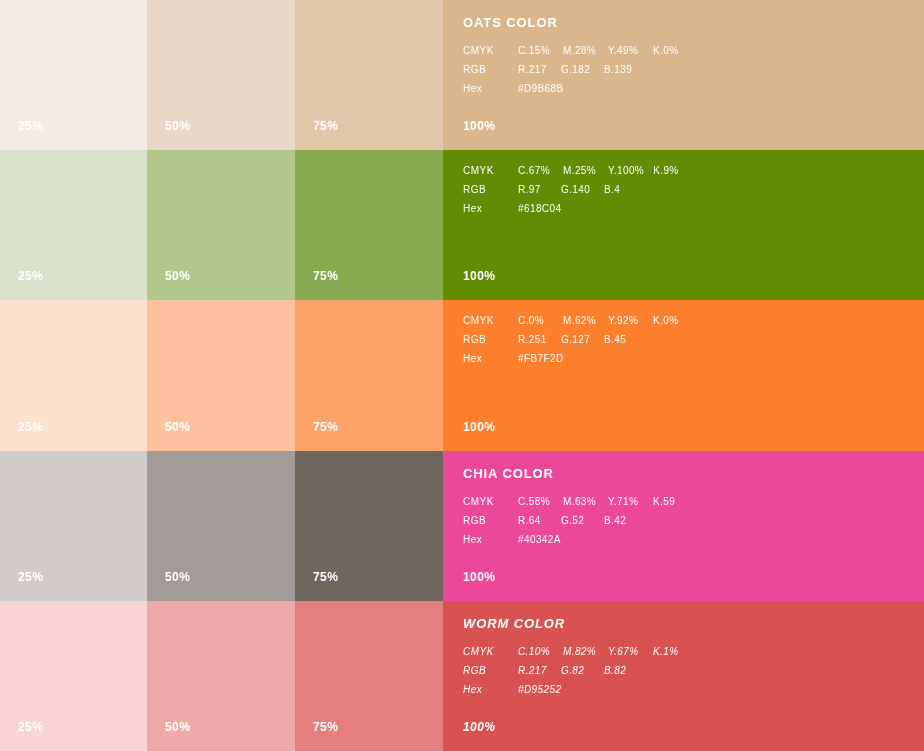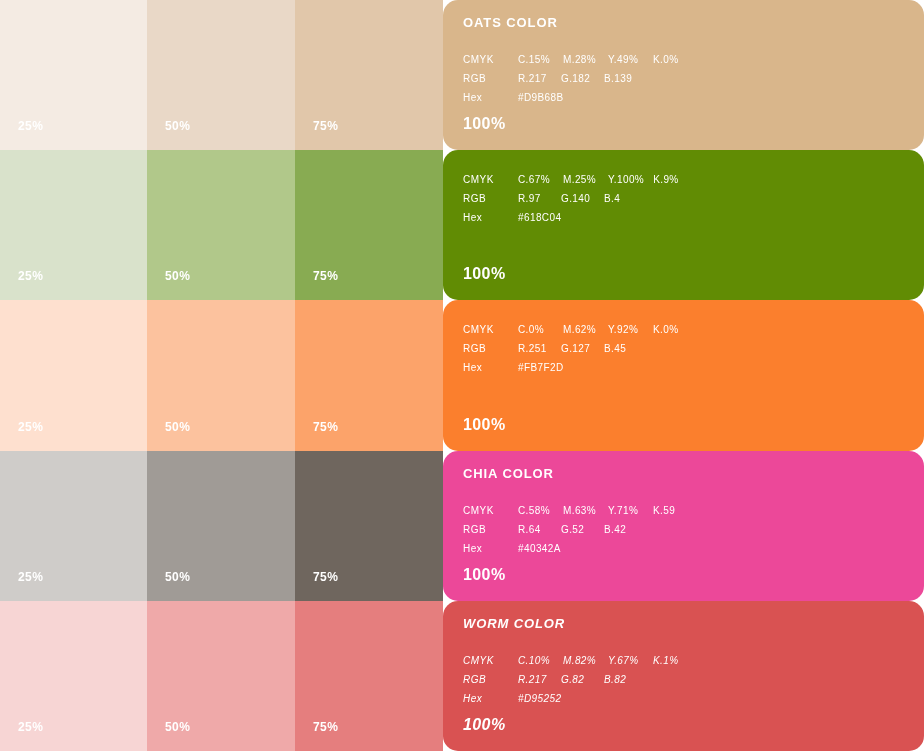--- a/index.html
+++ b/index.html
@@ -46,21 +46,20 @@
     letter-spacing: 0.4px;
     line-height: 1;
     white-space: nowrap;
   }
 
   
   .main-swatch {
     position: relative;
     flex: 1 1 auto;
     height: 100%;
-    border-radius: 15px;
   }
 
   .swatch-info {
     position: absolute;
     left: 20px;
     top: 16px;
     right: 10px;
   }
 
   .color-name {
@@ -68,21 +67,21 @@
     font-size: 13px;
     font-weight: bold;
     letter-spacing: 0.9px;
     line-height: 1;
     margin-bottom: 17px;
     white-space: nowrap;
   }
 
   .spec-row {
     display: flex;
-    align-items: flex-end;
+    align-items: flex-start;
     margin-bottom: 9px;
     line-height: 1;
   }
 
   .spec-label {
     flex: 0 0 55px;
     color: #ffffff;
     font-size: 10px;
     letter-spacing: 0.5px;
     white-space: nowrap;
@@ -92,29 +91,29 @@
     display: flex;
     color: #ffffff;
     font-size: 10px;
     letter-spacing: 0.4px;
     white-space: nowrap;
   }
 
   .spec-values span { margin-right: 9px; }
   .spec-values span:last-child { margin-right: 0; }
 
-  .spec-values.cmyk span { min-width: 36px; margin-top: 9px; }
+  .spec-values.cmyk span { min-width: 36px; }
   .spec-values.rgb span  { min-width: 34px; }
 
   .main-label {
     position: absolute;
     left: 20px;
     bottom: 18px;
     color: #ffffff;
-    font-size: 16px;
+    font-size: 12px;
     font-weight: bold;
     letter-spacing: 0.4px;
     line-height: 1;
     white-space: nowrap;
   }
 </style>
 </head>
 <body>
 
 <div id="palette">

